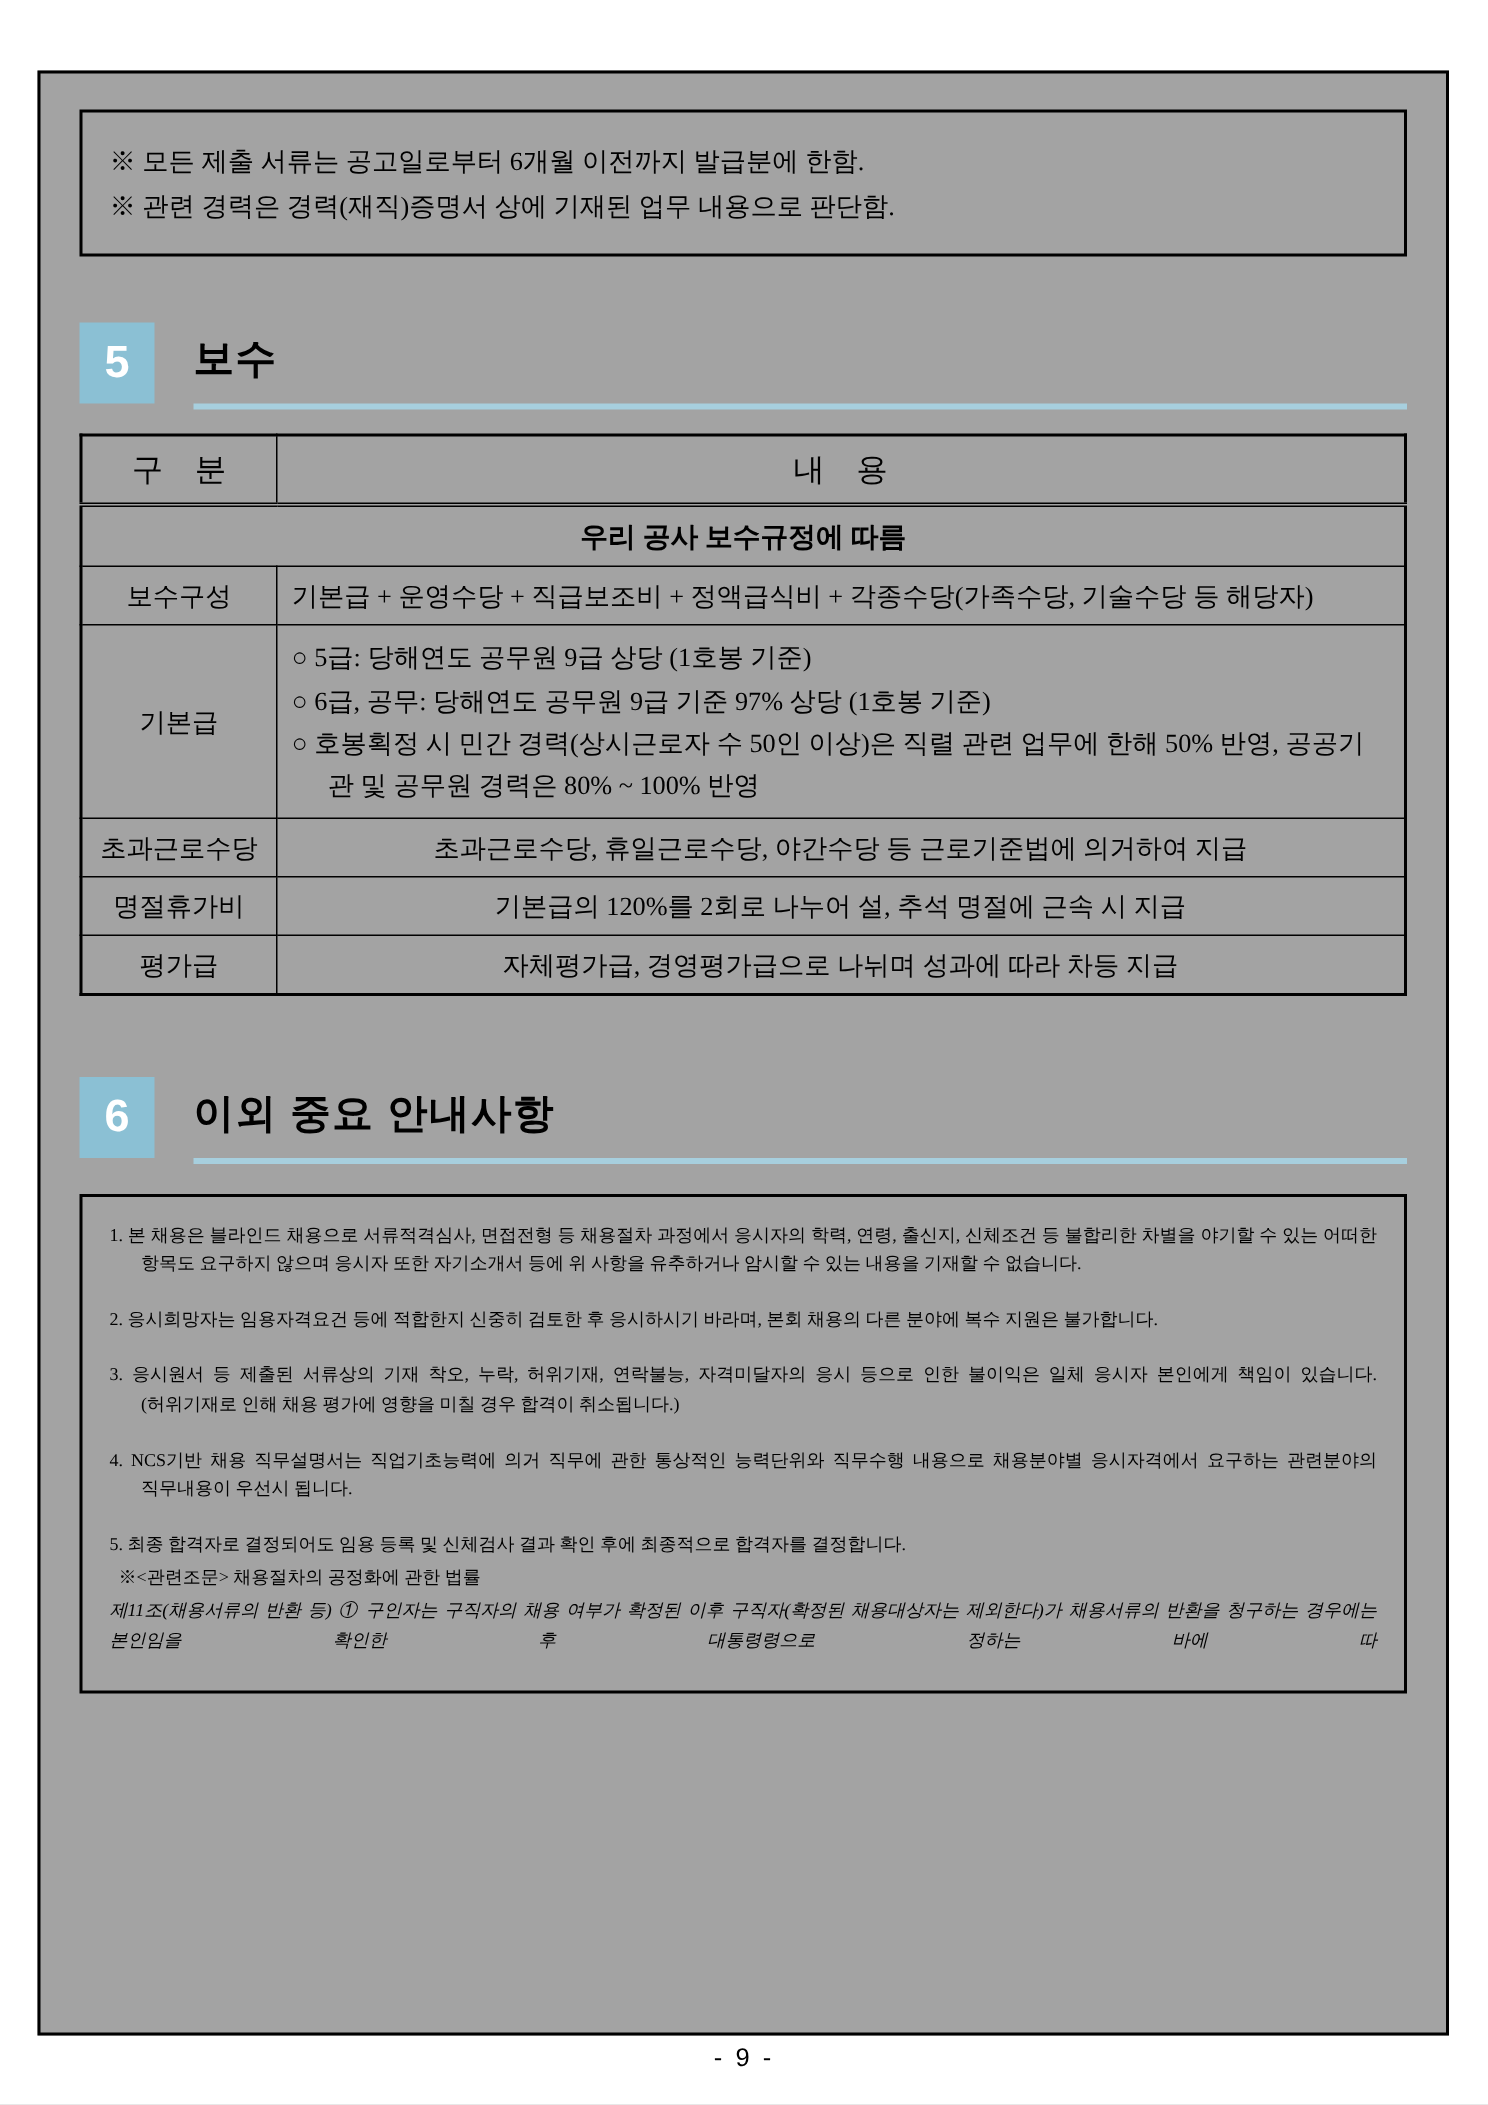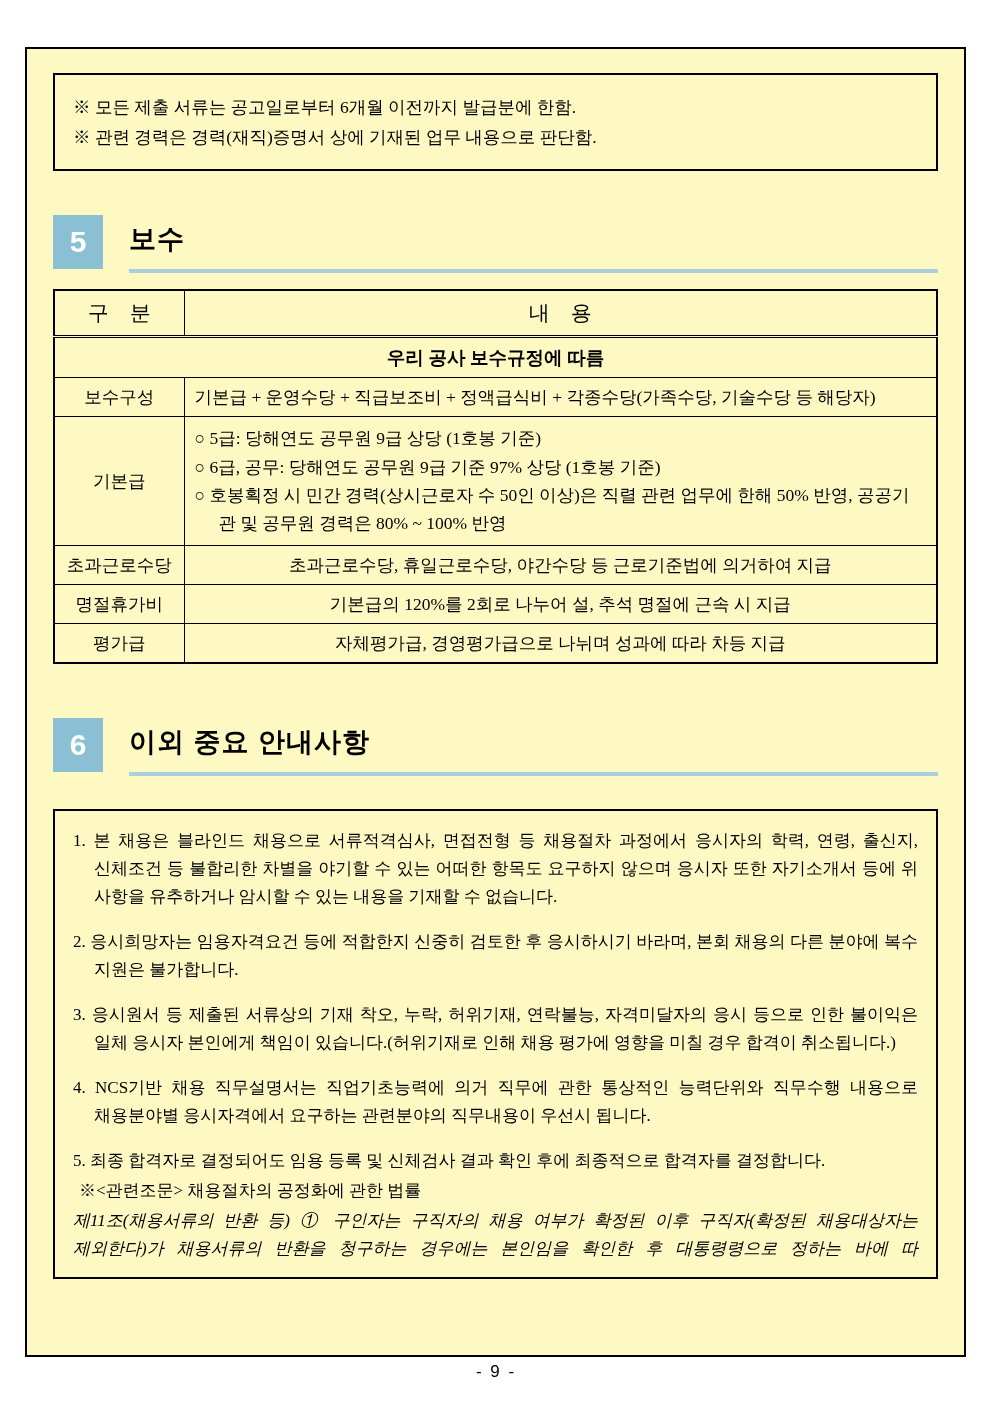--- a/index.html
+++ b/index.html
@@ -16,21 +16,21 @@
     overflow: hidden;
   }
   .page { position: relative; width: 992px; height: 1403px; }
 
   .frame {
     position: absolute;
     left: 25px; top: 47px;
     width: 941px; height: 1310px;
     border: 2px solid var(--ink);
     padding: 24px 26px 0 26px;
-    background: #fef9c3;
+    background: #a3a3a3;
   }
 
   
   .notes-box {
     border: 2px solid var(--ink);
     padding: 17px 18px;
     font-size: 17.5px;
     line-height: 1.72;
   }
   .notes-box p { white-space: nowrap; }
@@ -85,23 +85,23 @@
   td.lft { text-align: left; }
   .hang {
     padding-left: 24px;
     text-indent: -24px;
     line-height: 1.62;
   }
 
   
   .big-box {
     border: 2px solid var(--ink);
-    margin-top: 33px;
-    padding: 16px 18px 14px 18px;
-    font-size: 17px;
+    margin-top: 20px;
+    padding: 16px 18px 24px 18px;
+    font-size: 12px;
     line-height: 1.65;
   }
   .big-box p.item {
     text-align: justify;
     word-break: keep-all;
     padding-left: 21px;
     text-indent: -21px;
     margin-bottom: 17px;
   }
   .big-box p.item:nth-last-of-type(3) { margin-bottom: 2px; }

